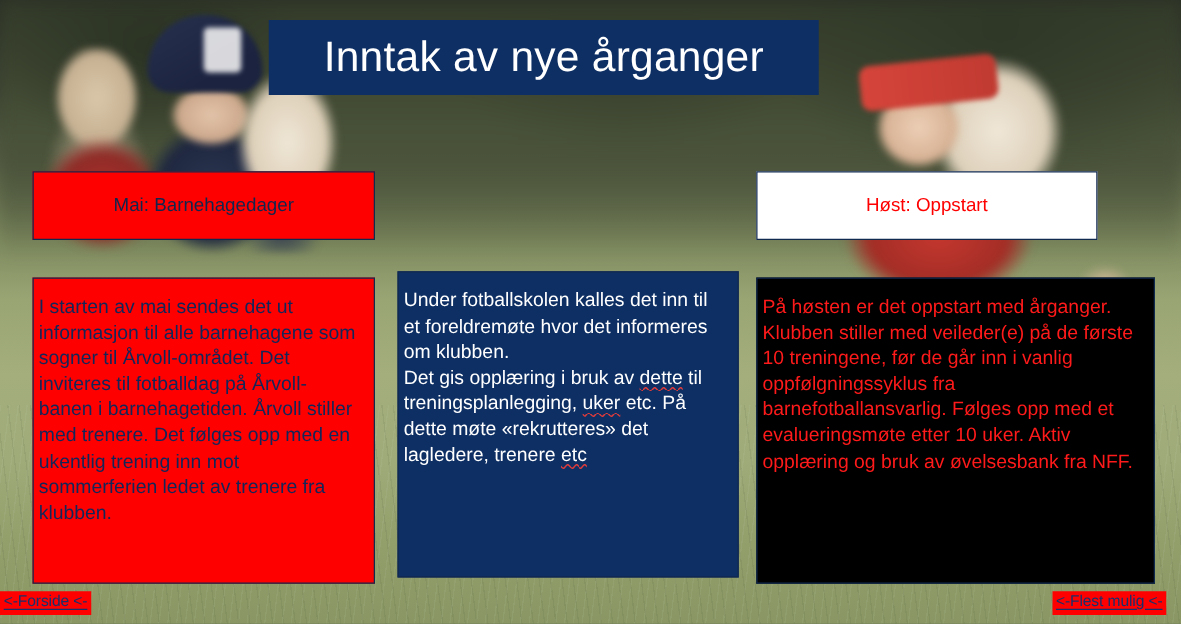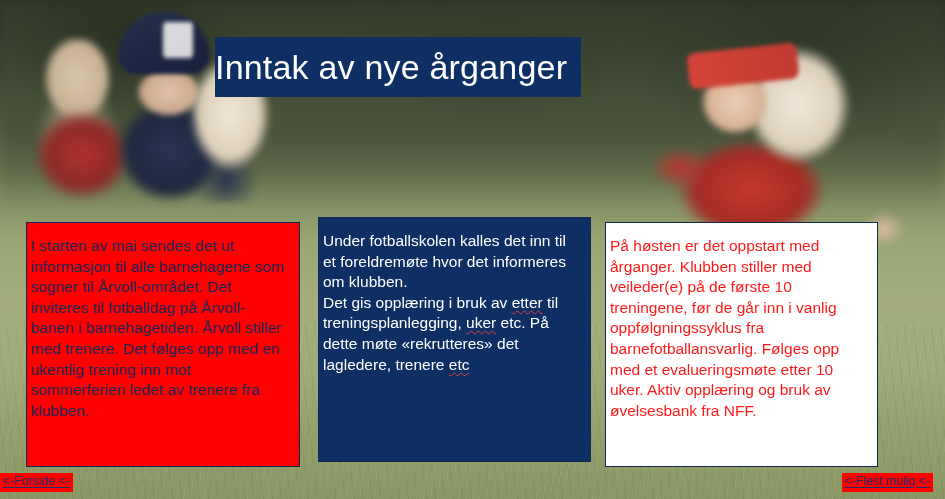--- a/index.html
+++ b/index.html
@@ -126,24 +126,24 @@
     position:absolute; left:0; bottom:0; width:100%; height:175px;
     background:
       repeating-linear-gradient(97deg, rgba(255,255,255,0.05) 0 1px, rgba(0,0,0,0) 1px 7px),
       repeating-linear-gradient(83deg, rgba(0,0,0,0.05) 0 1px, rgba(0,0,0,0) 1px 9px);
     filter: blur(0.6px);
   }
 
   
   .title-bar {
     position: absolute;
-    left: 215px; top: 37px;
-    width: 366px; height: 60px;
+    left: 215px; top: 16px;
+    width: 440px; height: 60px;
     background: #12326b;
-    display: flex; align-items: center; 
+    display: flex; align-items: center; justify-content: center;
   }
   .title-bar.navy { background: #0e2f63; }
   .title-text {
     color: #ffffff;
     font-size: 34px;
     font-weight: 400;
     letter-spacing: .2px;
     line-height: 1;
     white-space: nowrap;
   }
@@ -179,21 +179,21 @@
     white-space: pre-line;
     font-weight: 400;
   }
 
   .box-1 { left: 26px;  top: 222px; width: 274px; height: 245px; background: #fe0000; }
   .box-1 .body-text { color: #12265a; }
 
   .box-2 { left: 318px; top: 217px; width: 273px; height: 245px; background: #0e2f63; }
   .box-2 .body-text { color: #ffffff; }
 
-  .box-3 { left: 605px; top: 222px; width: 273px; height: 245px; background: #ffffff; }
+  .box-3 { left: 605px; top: 222px; width: 319px; height: 245px; background: #000000; }
   .box-3 .body-text { color: #fe1a1a; }
 
   .misspell {
     text-decoration: underline wavy #e03b3b;
     text-decoration-thickness: 1px;
     text-underline-offset: 2px;
   }
 
   
   .foot-link {
@@ -231,29 +231,35 @@
     <div class="kid-r-head"></div>
     <div class="kid-r-band"></div>
     <div class="kid-r-hand"></div>
     <div class="grass-speckle"></div>
   </div>
 
   <div class="title-bar navy">
     <span class="title-text">Inntak av nye årganger</span>
   </div>
 
+  <div class="hdr hdr-1">
+    <span class="hdr-text">Mai: Barnehagedager</span>
+  </div>
   <div class="body-box box-1">
     <div class="body-text">I starten av mai sendes det ut informasjon til alle barnehagene som sogner til Årvoll-området. Det inviteres til fotballdag på Årvoll-banen i barnehagetiden. Årvoll stiller med trenere. Det følges opp med en ukentlig trening inn mot sommerferien ledet av trenere fra klubben.</div>
   </div>
 
   <div class="body-box box-2">
     <div class="body-text"><span>Under fotballskolen kalles det inn til et foreldremøte hvor det informeres om klubben.
-Det gis opplæring i bruk av </span><span class="misspell">etter</span><span> til treningsplanlegging, </span><span class="misspell">uker</span><span> etc. På dette møte «rekrutteres» det lagledere, trenere </span><span class="misspell">etc</span></div>
-  </div>
-
+Det gis opplæring i bruk av </span><span class="misspell">dette</span><span> til treningsplanlegging, </span><span class="misspell">uker</span><span> etc. På dette møte «rekrutteres» det lagledere, trenere </span><span class="misspell">etc</span></div>
+  </div>
+
+  <div class="hdr hdr-3">
+    <span class="hdr-text">Høst: Oppstart</span>
+  </div>
   <div class="body-box box-3">
     <div class="body-text">På høsten er det oppstart med årganger. Klubben stiller med veileder(e) på de første 10 treningene, før de går inn i vanlig oppfølgningssyklus fra barnefotballansvarlig. Følges opp med et evalueringsmøte etter 10 uker. Aktiv opplæring og bruk av øvelsesbank fra NFF.</div>
   </div>
 
   <a class="foot-link foot-left" href="#">&lt;-Forside &lt;-</a>
   <a class="foot-link foot-right" href="#">&lt;-Flest mulig &lt;-</a>
 
 </div>
 
 </body></html>

